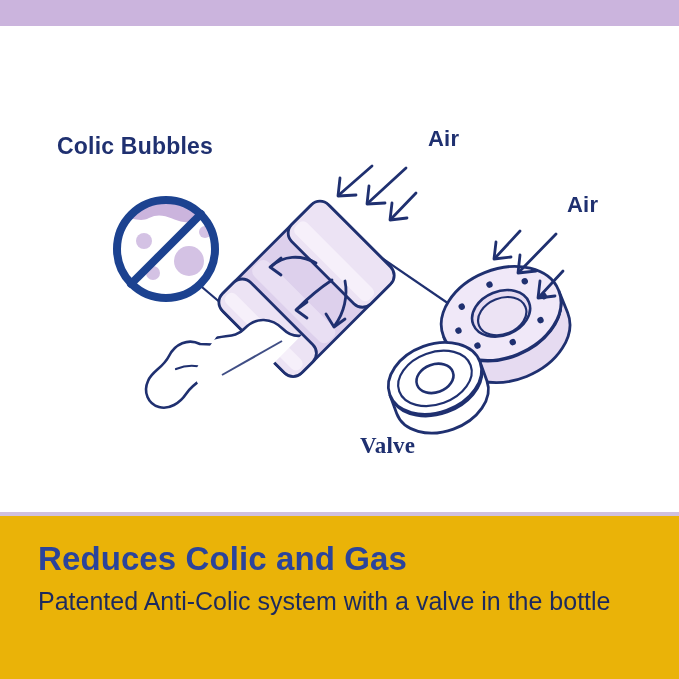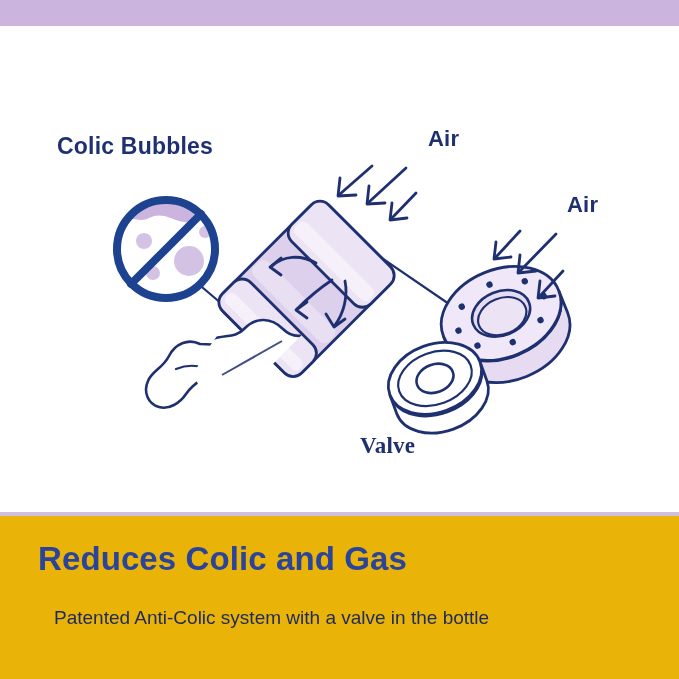--- a/index.html
+++ b/index.html
@@ -99,23 +99,23 @@
     font-size: 33px;
     color: #2b449b;
     letter-spacing: .1px;
     white-space: nowrap;
   }
   #subcopy {
     position: absolute;
     left: 38px;
     top: 69px;
     width: 610px;
-    margin: 16px;
-    font-family: "Liberation Sans", sans-serif;
-    font-size: 19px;
+    margin: 0;
+    font-family: "Liberation Sans", sans-serif;
+    font-size: 25px;
     line-height: 33px;
     color: #1d2a5e;
   }
   .sub-line { display: block; }
 </style>
 </head>
 <body>
 
 <div id="page">
 

